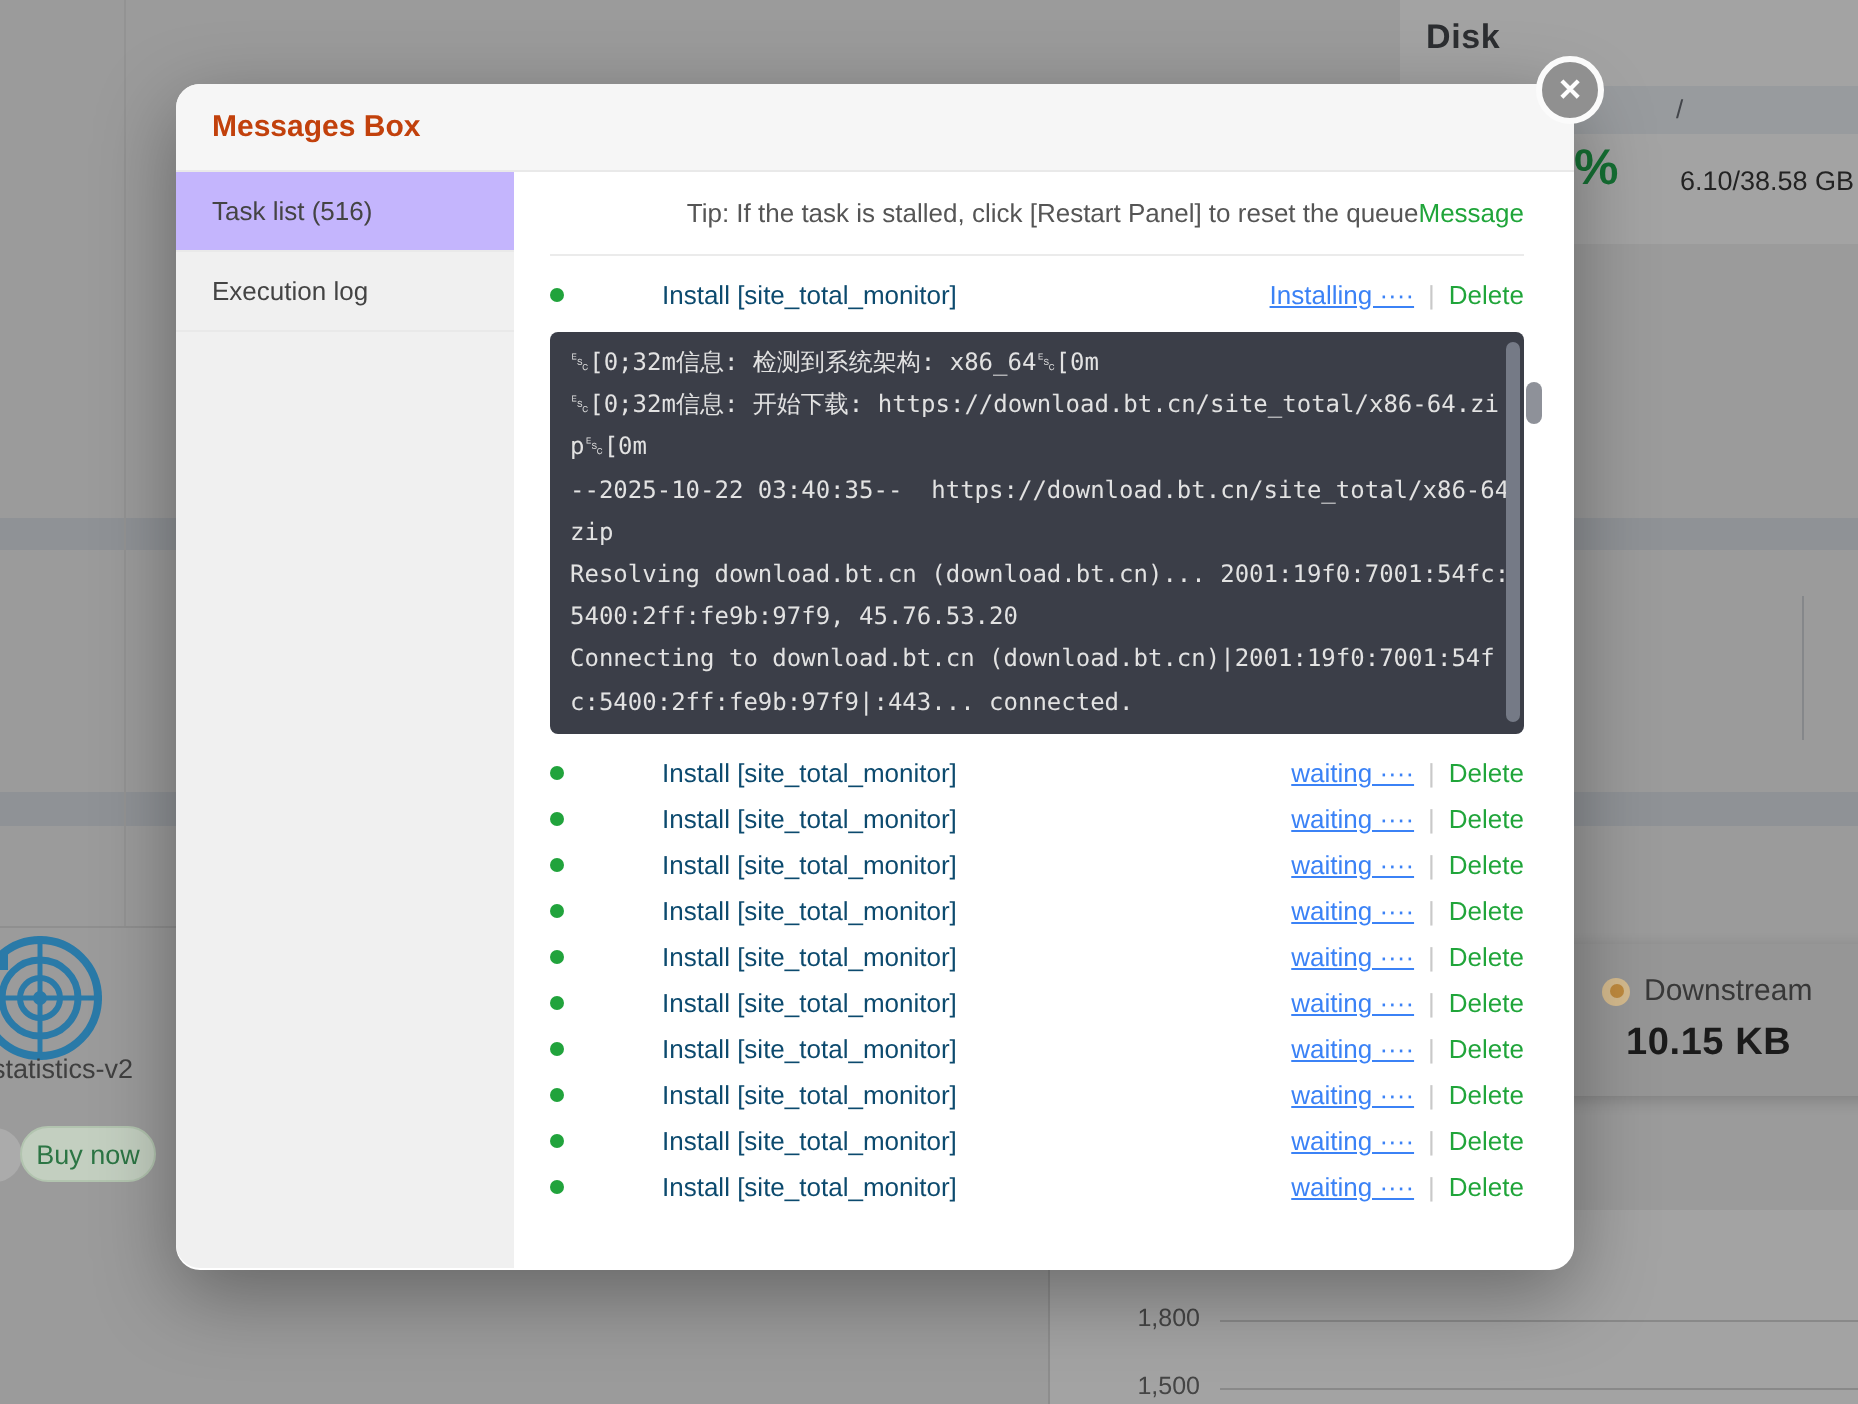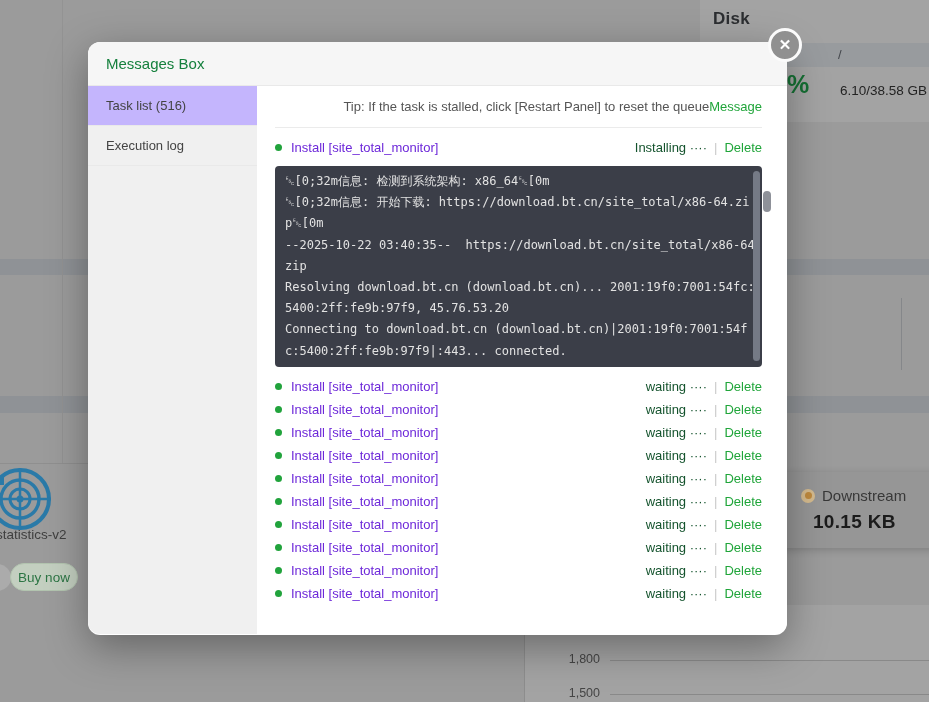--- a/index.html
+++ b/index.html
@@ -48,42 +48,42 @@
   .tick { width:45px; text-align:right; font-size:12.5px; color:#454545; }
   .tick-1 { left:555px; top:652px; } .tick-2 { left:555px; top:686px; }
   .gridline { left:610px; width:319px; height:1px; background:#898989; }
   .grid-1 { top:660px; } .grid-2 { top:694px; }
 
   
   .modal { position:absolute; z-index:10; left:88px; top:42px; width:699px; height:593px;
            background:#fff; border-radius:12px; box-shadow:0 12px 40px rgba(0,0,0,.35); }
   .modal-header { height:44px; background:#f6f6f6; border-bottom:1px solid #e9e9e9;
                   border-radius:12px 12px 0 0; display:flex; align-items:center; padding-left:18px; }
-  .modal-title { font-size:15px; font-weight:400; color:#15803d; }
+  .modal-title { font-size:15px; font-weight:700; color:#c2410c; }
   .close-btn { position:absolute; top:-14px; right:-15px; width:34px; height:34px; border-radius:50%;
                background:#909090; border:3px solid #fbfbfb; color:#fff; font-size:15px; font-weight:bold;
                display:flex; align-items:center; justify-content:center; cursor:pointer; z-index:12; }
   .modal-body { display:flex; height:548px; }
 
   .sidebar { width:169px; background:#f0f0f0; border-radius:0 0 0 12px; flex:none; }
   .side-item { height:40px; display:flex; align-items:center; padding-left:18px;
                font-size:13px; color:#444; border-bottom:1px solid #e9e9e9; cursor:pointer; }
   .side-item.active { background:#c4b5fd; }
 
   .content { flex:1; position:relative; border-radius:0 0 12px 0; background:#fff; overflow:hidden; }
   .tip-row { height:42px; margin:0 25px 0 18px; display:flex; align-items:center;
              justify-content:flex-end; border-bottom:1px solid #ebebeb; }
   .tip-text { font-size:13px; color:#555; }
   .link-green { font-size:13px; color:#20a53a; cursor:pointer; text-decoration:none; }
 
   .task-row { height:38px; margin:0 25px 0 18px; display:flex; align-items:center; }
   .task-row.small { height:23px; }
   .dot { width:7px; height:7px; border-radius:50%; background:#21a33c; margin-right:9px; flex:none; }
-  .task-label { font-size:13px; color:#6d28d9; flex:1; }
-  .task-status { font-size:13px; color:#14532d; }
+  .task-label { font-size:13px; color:#0c4a6e; flex:1;margin-left:40px; }
+  .task-status { font-size:13px; color:#3b82f6;text-decoration:underline; }
   .sep { color:#c9c9c9; margin:0 7px; font-size:13px; }
 
   .terminal { position:relative; margin:0 25px 8px 18px; height:201px; background:#3b3e48;
               border-radius:4px; padding:5px 16px 5px 10px; overflow:hidden; }
   .tline { font-family:"DejaVu Sans Mono", monospace; font-size:12px; line-height:21.2px;
            color:#e2e2e2; white-space:pre; }
   .term-thumb { position:absolute; right:2px; top:5px; bottom:6px; width:7px;
                 border-radius:4px; background:#757a86; }
   .list-thumb { position:absolute; right:16px; top:105px; width:8px; height:21px;
                 border-radius:4px; background:#8e9199; z-index:11; }

